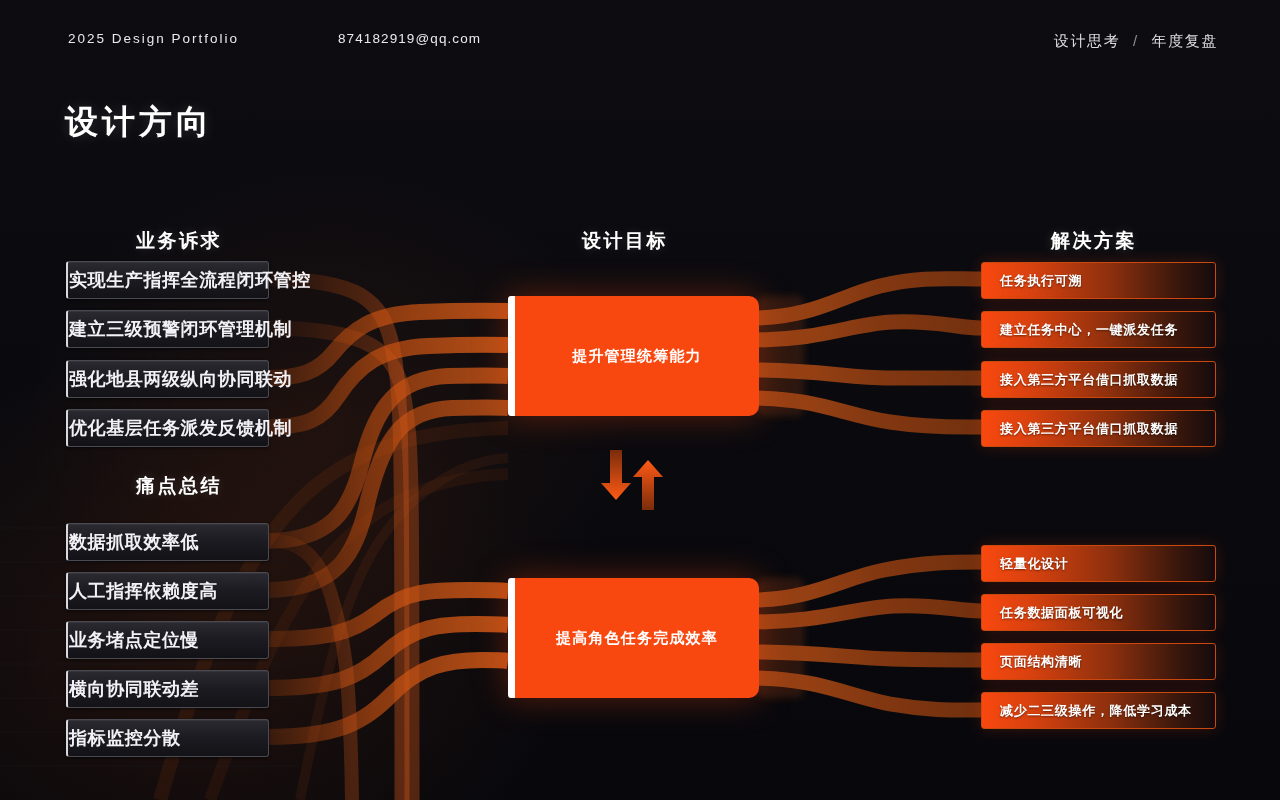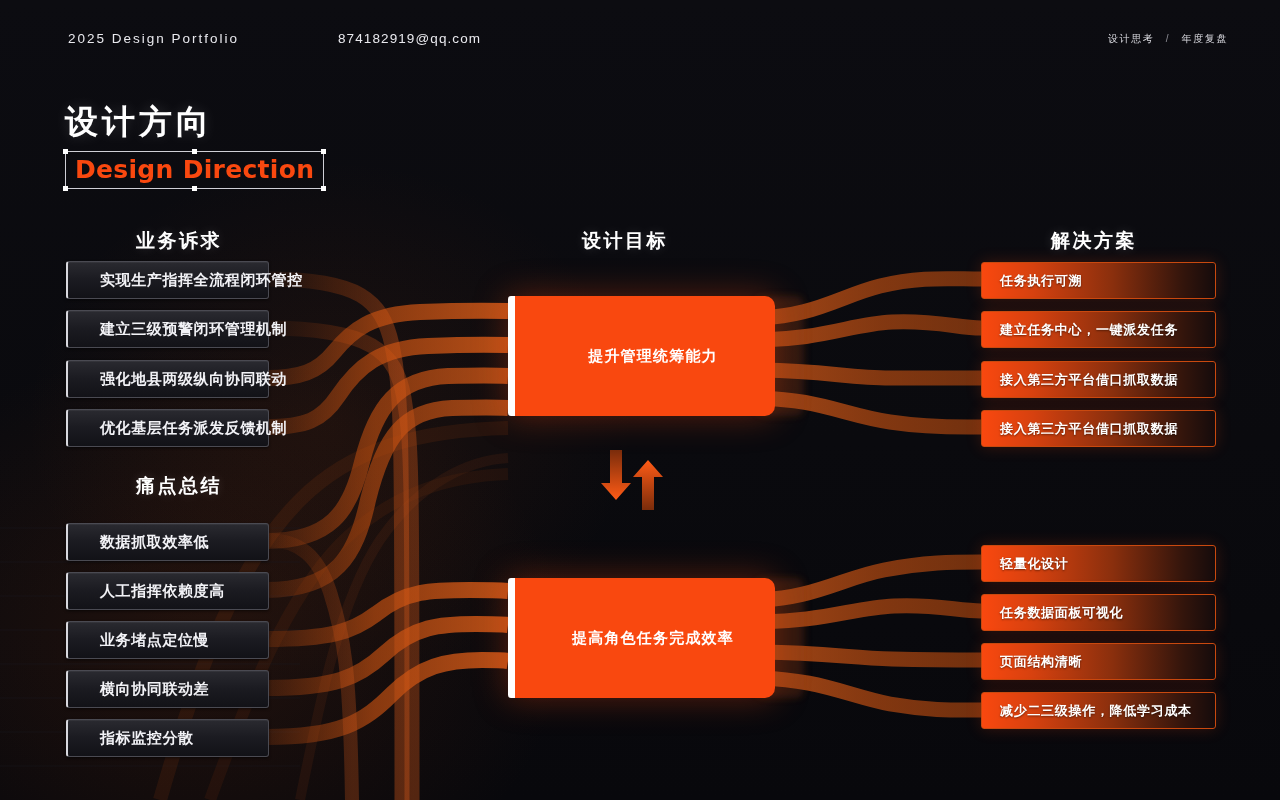--- a/index.html
+++ b/index.html
@@ -38,22 +38,22 @@
     position: absolute; left: 68px; top: 31px;
     font-size: 13.5px; letter-spacing: 2.0px;
     color: #e9e9ee; white-space: nowrap;
   }
   .topbar-mail {
     position: absolute; left: 338px; top: 31px;
     font-size: 13.5px; letter-spacing: 1.1px;
     color: #e9e9ee; white-space: nowrap;
   }
   .topbar-right {
-    position: absolute; right: 52px; top: 32px;
-    font-size: 10px; letter-spacing: 1.6px;
+    position: absolute; right: 62px; top: 32px;
+    font-size: 15px; letter-spacing: 1.6px;
     color: #dcdce2; white-space: nowrap;
   }
   .topbar-right .sep { color: #8e8e96; margin: 0 7px; }
 
   
   #headline { position: absolute; left: 65px; top: 104px; }
   .headline-cn {
     font-size: 33px; font-weight: 700; letter-spacing: 4px;
     color: #ffffff; line-height: 1.1;
     text-shadow: 0 0 14px rgba(255,255,255,.16);
@@ -100,34 +100,34 @@
     position: absolute;
     left: 66px; width: 200px; height: 36px;
     border-radius: 3px;
     border: 1px solid #4a4a52;
     border-left: 2px solid #d8d8de;
     background: linear-gradient(180deg,#2a2a30 0%, #1b1b21 48%, #121217 100%);
     box-shadow: 0 1px 3px rgba(0,0,0,.6), inset 0 1px 0 rgba(255,255,255,.05);
     display: flex; align-items: center;
   }
   .lcard span {
-    margin-left: 32px;
-    font-size: 15px; font-weight: 700; letter-spacing: .6px;
+    margin-left: 1px;
+    font-size: 18px; font-weight: 700; letter-spacing: .6px;
     color: #f2f2f6; white-space: nowrap;
   }
 
   
   .ccard {
     position: absolute;
     left: 508px; width: 244px;
     border-radius: 3px 10px 10px 3px;
     background: #f9480f;
     border-left: 7px solid #ffffff;
     box-shadow: 0 0 34px rgba(249,72,15,.34);
-    display: flex; align-items: center; justify-content: center; padding-left: 16px;
+    display: flex; align-items: center; justify-content: center;
   }
   .ccard span {
     font-size: 15px; font-weight: 700; letter-spacing: 1.2px;
     color: #ffffff; white-space: nowrap;
   }
   #ccard-1 { top: 296px; height: 120px; }
   #ccard-2 { top: 578px; height: 120px; }
 
   
   .rcard {
@@ -239,29 +239,20 @@
   <div class="topbar-mail">874182919@qq.com</div>
   <div class="topbar-right">
     <span>设计思考</span>
     <span class="sep">/</span>
     <span>年度复盘</span>
   </div>
 </div>
 
 <div id="headline">
   <div class="headline-cn">设计方向</div>
-  <div class="headline-box">
-    <div class="headline-en">Design Direction</div>
-    <div class="handle tl"></div>
-    <div class="handle tm"></div>
-    <div class="handle tr"></div>
-    <div class="handle bl"></div>
-    <div class="handle bm"></div>
-    <div class="handle br"></div>
-  </div>
 </div>
 
 <div id="head-business" class="col-head">业务诉求</div>
 <div id="head-pain" class="col-head">痛点总结</div>
 <div id="head-goal" class="col-head">设计目标</div>
 <div id="head-solution" class="col-head">解决方案</div>
 
 <div class="lcard" style="top:261px">
   <span>实现生产指挥全流程闭环管控</span>
   </div>

